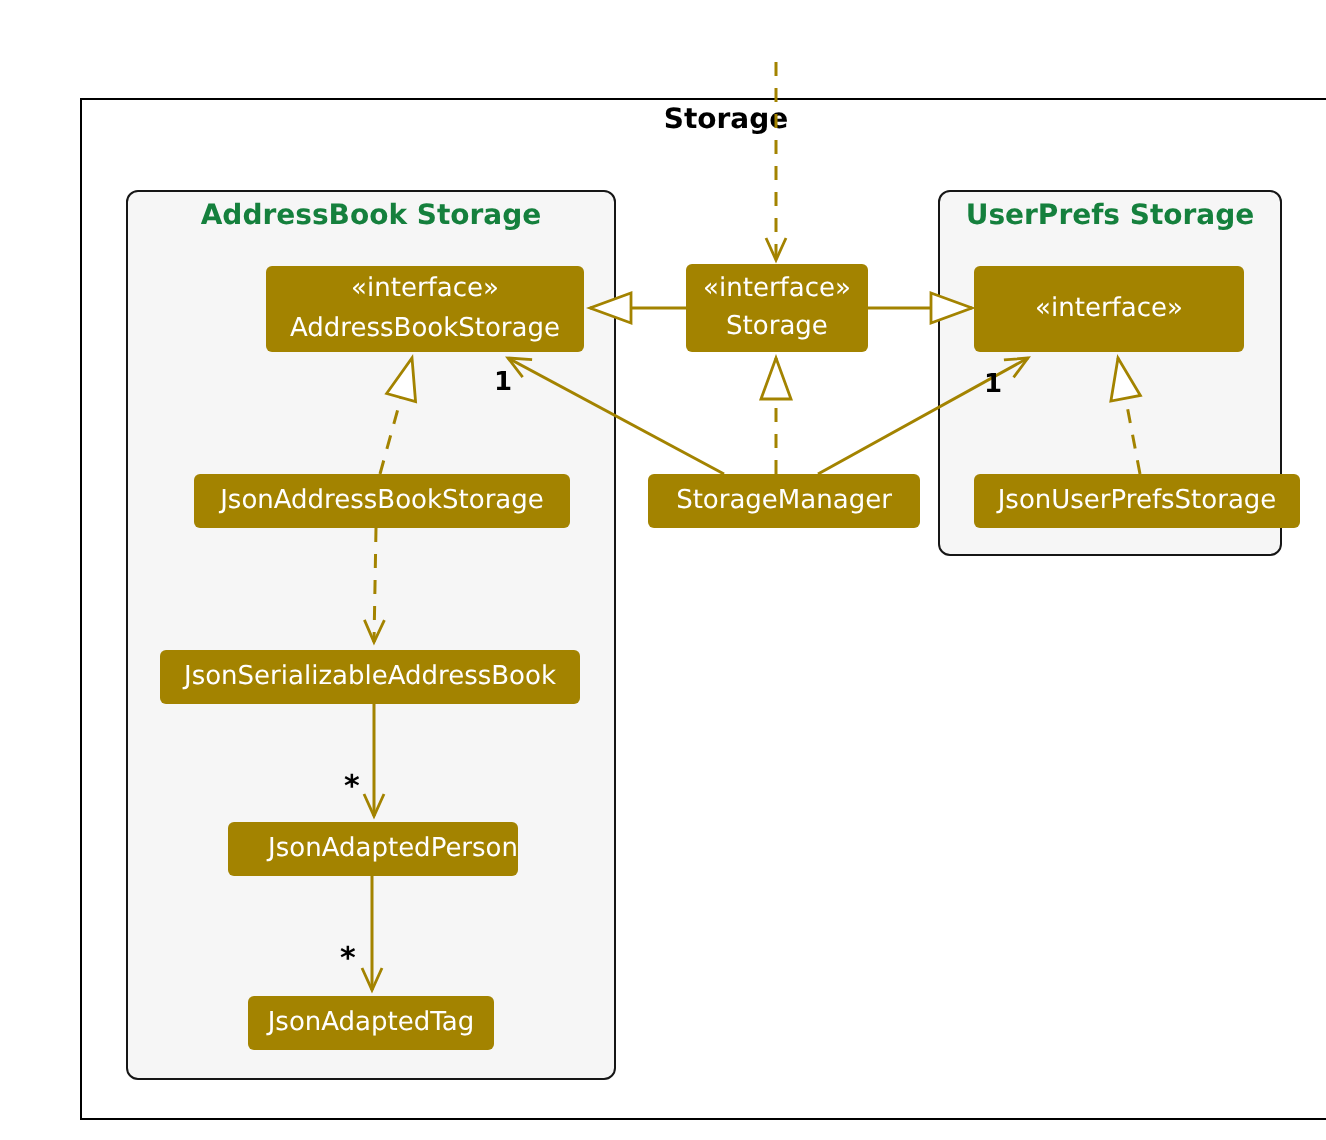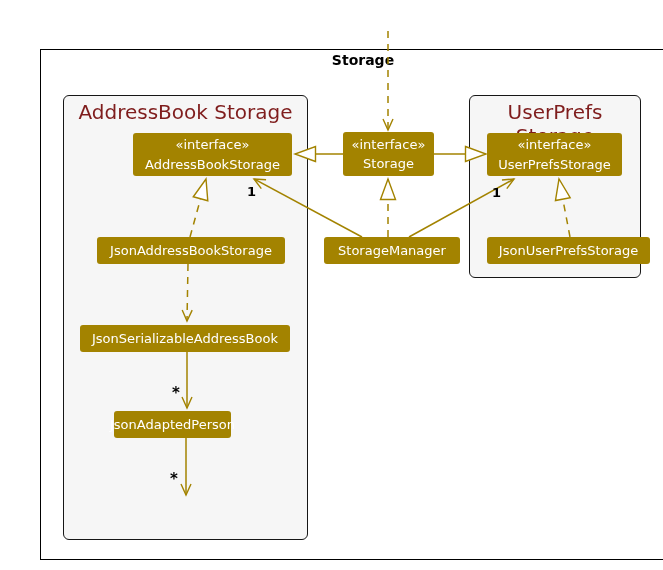--- a/index.html
+++ b/index.html
@@ -19,21 +19,21 @@
     text-align:center; font-weight:bold; font-size:14px; color:#000;
   }
   
   .pkg {
     position:absolute; background:#F6F6F6; border:1.5px solid #161616;
     border-radius:6px; box-sizing:border-box;
   }
   .pkg-ab { left:31px; top:95px; width:245px; height:445px; }
   .pkg-up { left:437px; top:95px; width:172px; height:183px; }
   .pkg-title {
-    margin-top:4px; text-align:center; font-weight:normal; font-size:20px; color:#7f1d1d;
+    margin-top:4px; text-align:center; font-weight:bold; font-size:14px; color:#15803d;
   }
   
   svg.edges { position:absolute; left:0; top:0; width:663px; height:570px; }
   .edge { stroke:#A38300; stroke-width:1.5; fill:none; }
   .edge.dashed { stroke-dasharray:7 6; }
   #vee path { stroke:#A38300; stroke-width:1.4; fill:none; }
   #tri path { stroke:#A38300; stroke-width:1.4; fill:#fff; }
   
   .node {
     position:absolute; background:#A38300; color:#ffffff; border-radius:3px;
@@ -41,21 +41,21 @@
     font-size:13px; text-align:center; white-space:nowrap; box-sizing:border-box;
   }
   .node .lines { display:flex; flex-direction:column; line-height:1.5; }
   .n-absi { left:101px; top:133px; width:159px; height:43px; }
   .n-sti  { left:311px; top:132px; width:91px;  height:44px; }
   .n-upsi { left:455px; top:133px; width:135px; height:43px; }
   .n-jabs { left:65px;  top:237px; width:188px; height:27px; }
   .n-sm   { left:292px; top:237px; width:136px; height:27px; }
   .n-jups { left:455px; top:237px; width:163px; height:27px; }
   .n-jsab { left:48px;  top:325px; width:210px; height:27px; }
-  .n-jap  { left:82px;  top:411px; width:117px; height:27px; }
+  .n-jap  { left:82px;  top:411px; width:145px; height:27px;justify-content:flex-end; }
   .n-jat  { left:92px;  top:498px; width:123px; height:27px; }
   
   .mult {
     position:absolute; color:#000; font-weight:bold; font-size:13px; line-height:1;
   }
   .m-abs1 { left:215px; top:185px; }
   .m-ups1 { left:460px; top:186px; }
   .m-star1 { left:140px; top:386px; font-size:15px; }
   .m-star2 { left:138px; top:472px; font-size:15px; }
 </style>
@@ -104,38 +104,40 @@
   </div>
   <div class="node n-sti">
     <div class="lines">
       <span>«interface»</span>
       <span>Storage</span>
     </div>
   </div>
   <div class="node n-upsi">
     <div class="lines">
       <span>«interface»</span>
-      <span>UserPrefsStorage</span>
     </div>
   </div>
 
   <div class="node n-jabs">
     <span>JsonAddressBookStorage</span>
   </div>
   <div class="node n-sm">
     <span>StorageManager</span>
   </div>
   <div class="node n-jups">
     <span>JsonUserPrefsStorage</span>
   </div>
   <div class="node n-jsab">
     <span>JsonSerializableAddressBook</span>
   </div>
   <div class="node n-jap">
     <span>JsonAdaptedPerson</span>
   </div>
+  <div class="node n-jat">
+    <span>JsonAdaptedTag</span>
+  </div>
 
   <span class="mult m-abs1">1</span>
   <span class="mult m-ups1">1</span>
   <span class="mult m-star1">*</span>
   <span class="mult m-star2">*</span>
 
 </div>
 
 </body></html>

